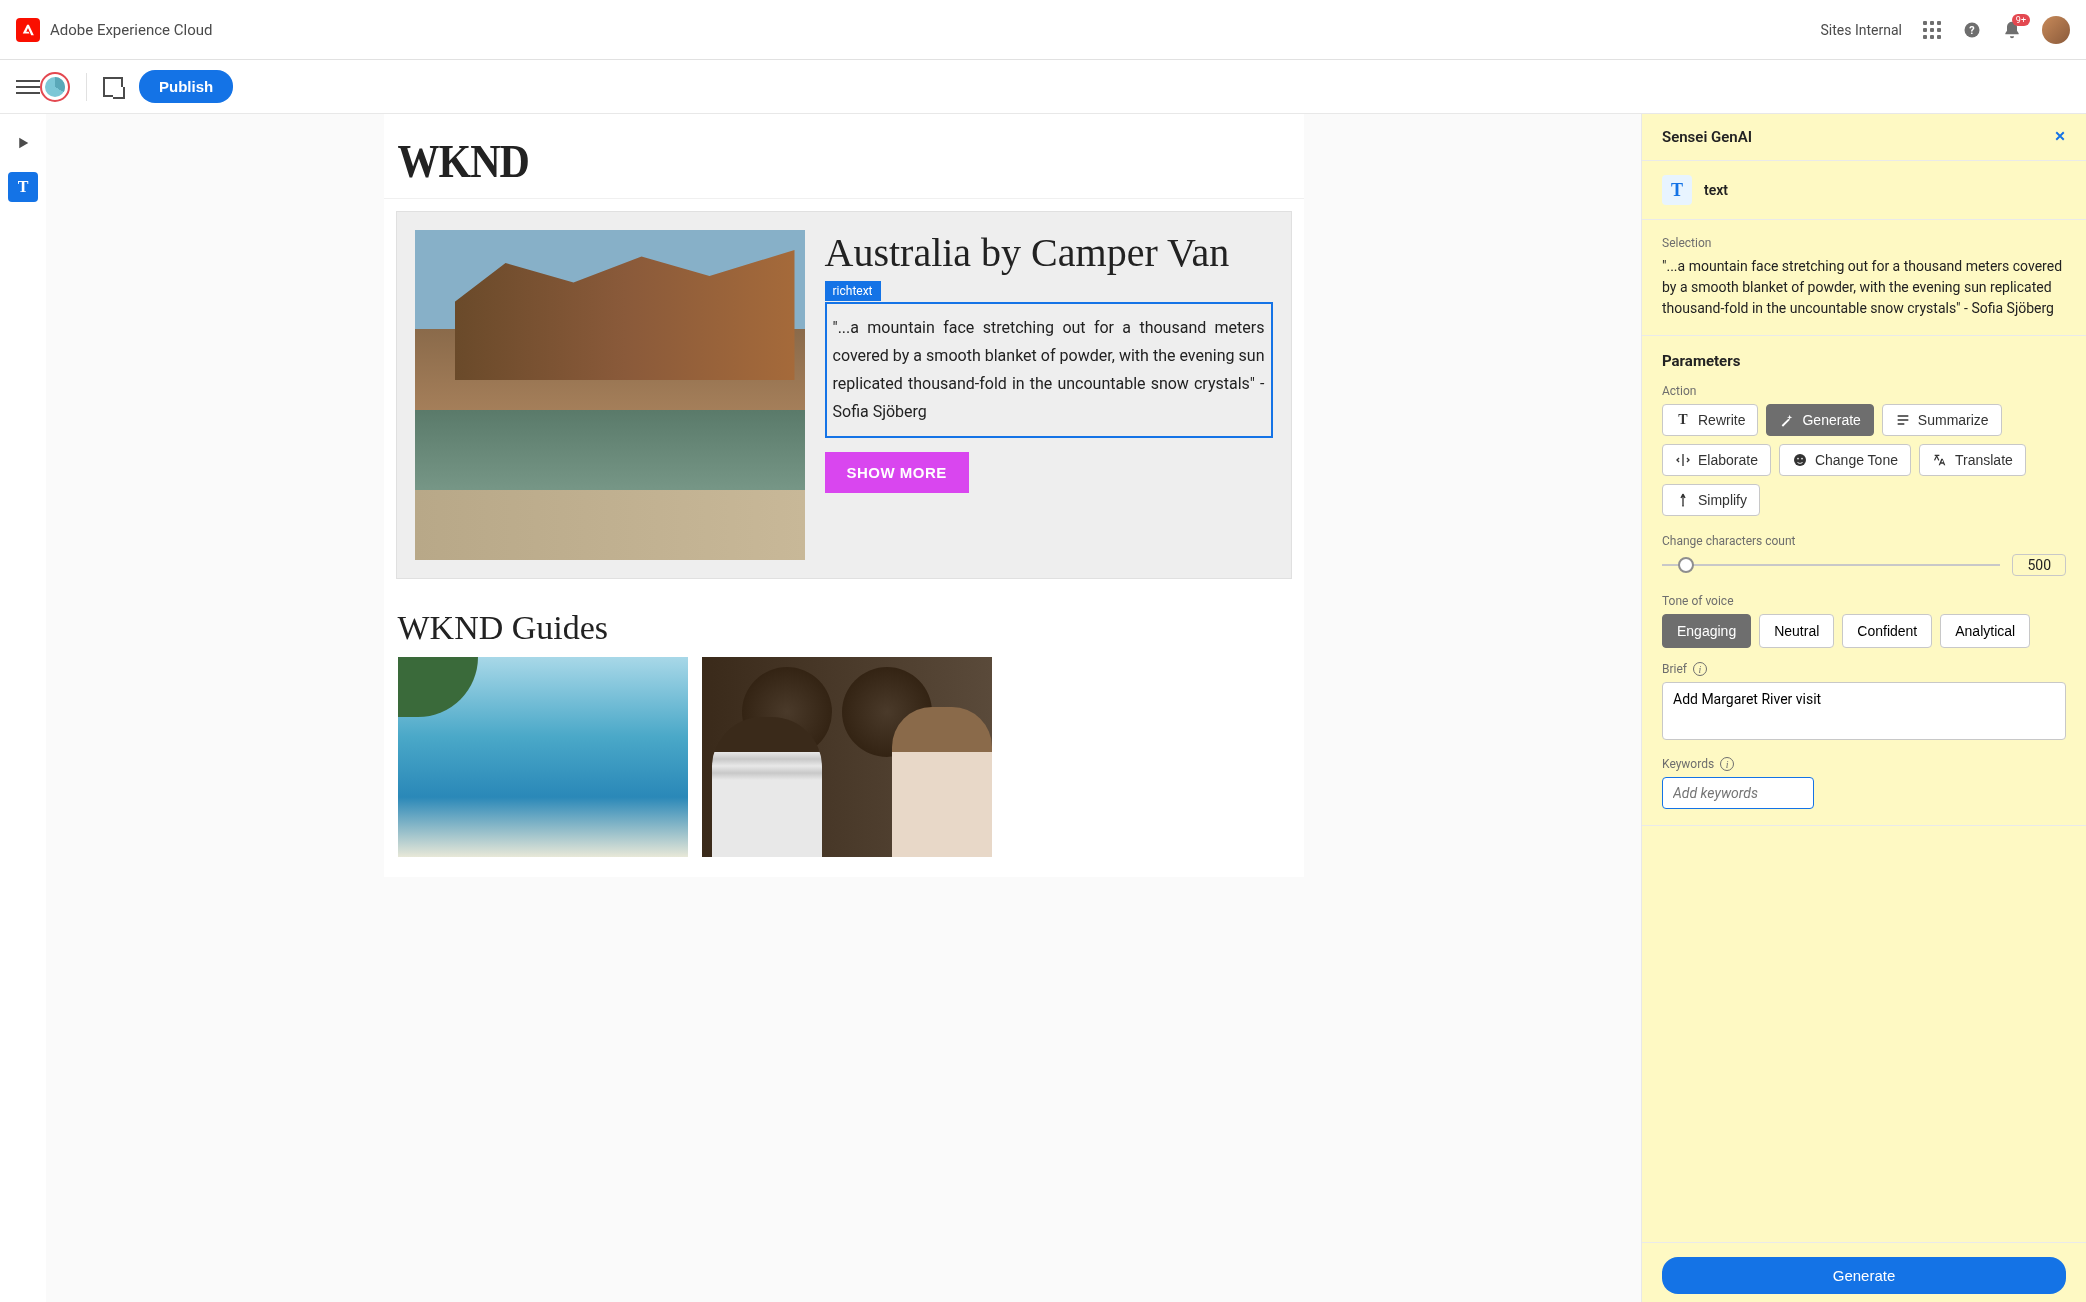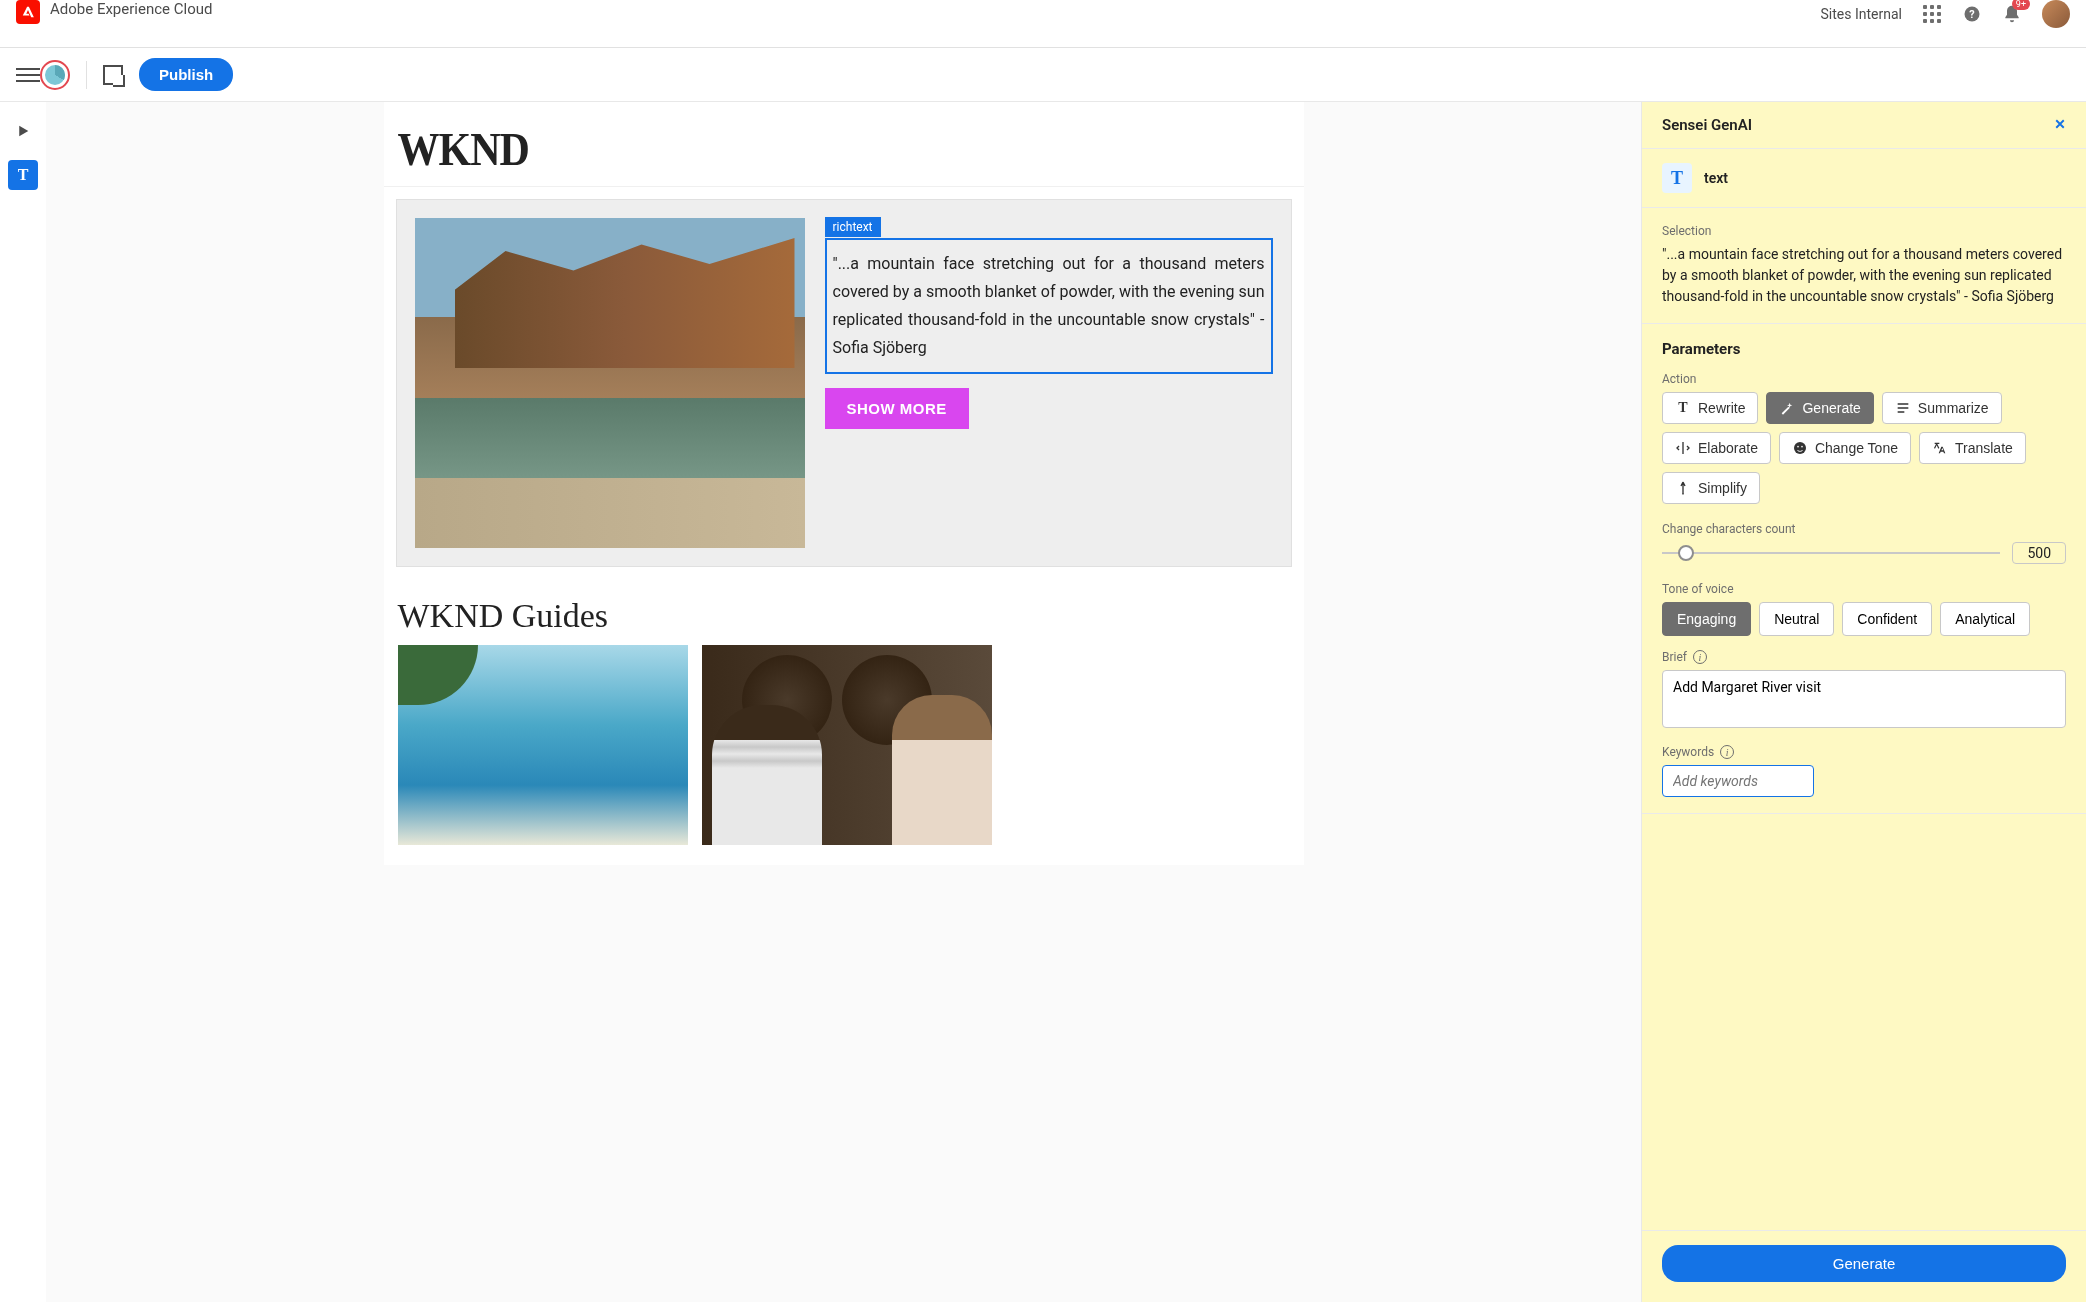--- a/index.html
+++ b/index.html
@@ -1,19 +1,19 @@
 <!DOCTYPE html>
 <html><head>
 <meta charset="utf-8">
 <style>
 * { box-sizing: border-box; margin: 0; padding: 0; }
 body { font-family: -apple-system, BlinkMacSystemFont, "Segoe UI", Roboto, sans-serif; font-size: 14px; color: #222; background: #fff; overflow: hidden; }
 
 
-.top-header { height: 48px; border-bottom: 1px solid #e1e1e1; display: flex; align-items: flex-start; padding: 0 16px; }
+.top-header { height: 60px; border-bottom: 1px solid #e1e1e1; display: flex; align-items: center; padding: 0 16px; }
 .adobe-logo { width: 24px; height: 24px; background: #fa0f00; border-radius: 4px; display: flex; align-items: center; justify-content: center; margin-right: 10px; }
 .adobe-logo svg { width: 14px; height: 14px; }
 .brand-title { font-size: 15px; color: #4b4b4b; }
 .top-right { margin-left: auto; display: flex; align-items: center; gap: 20px; }
 .sites-internal { font-size: 14px; color: #4b4b4b; }
 .header-icon { width: 20px; height: 20px; display: flex; align-items: center; justify-content: center; color: #6e6e6e; cursor: pointer; }
 .apps-grid { display: grid; grid-template-columns: repeat(3, 4px); grid-template-rows: repeat(3, 4px); gap: 3px; }
 .apps-grid span { background: #6e6e6e; border-radius: 1px; }
 .bell-wrap { position: relative; }
 .bell-badge { position: absolute; top: -6px; right: -8px; background: #e34850; color: #fff; border-radius: 8px; font-size: 9px; padding: 1px 4px; }
@@ -186,20 +186,21 @@
         <span class="wknd-logo">WKND</span>
       </div>
 
       <div class="hero-block">
         <div class="hero-img">
           <div class="cliff"></div>
             <div class="water"></div>
             <div class="sand"></div>
         </div>
         <div class="hero-text">
+          <div class="article-headline">Australia by Camper Van</div>
           <span class="rt-label">richtext</span>
           <div class="selected-text">"...a mountain face stretching out for a thousand meters covered by a smooth blanket of powder, with the evening sun replicated thousand-fold in the uncountable snow crystals" - Sofia Sjöberg</div>
           <button class="show-more">SHOW MORE</button>
         </div>
       </div>
 
       <div class="guides-heading">WKND Guides</div>
       <div class="guides-row">
         <div class="guide-card guide-surf"></div>
         <div class="guide-card guide-beer">

